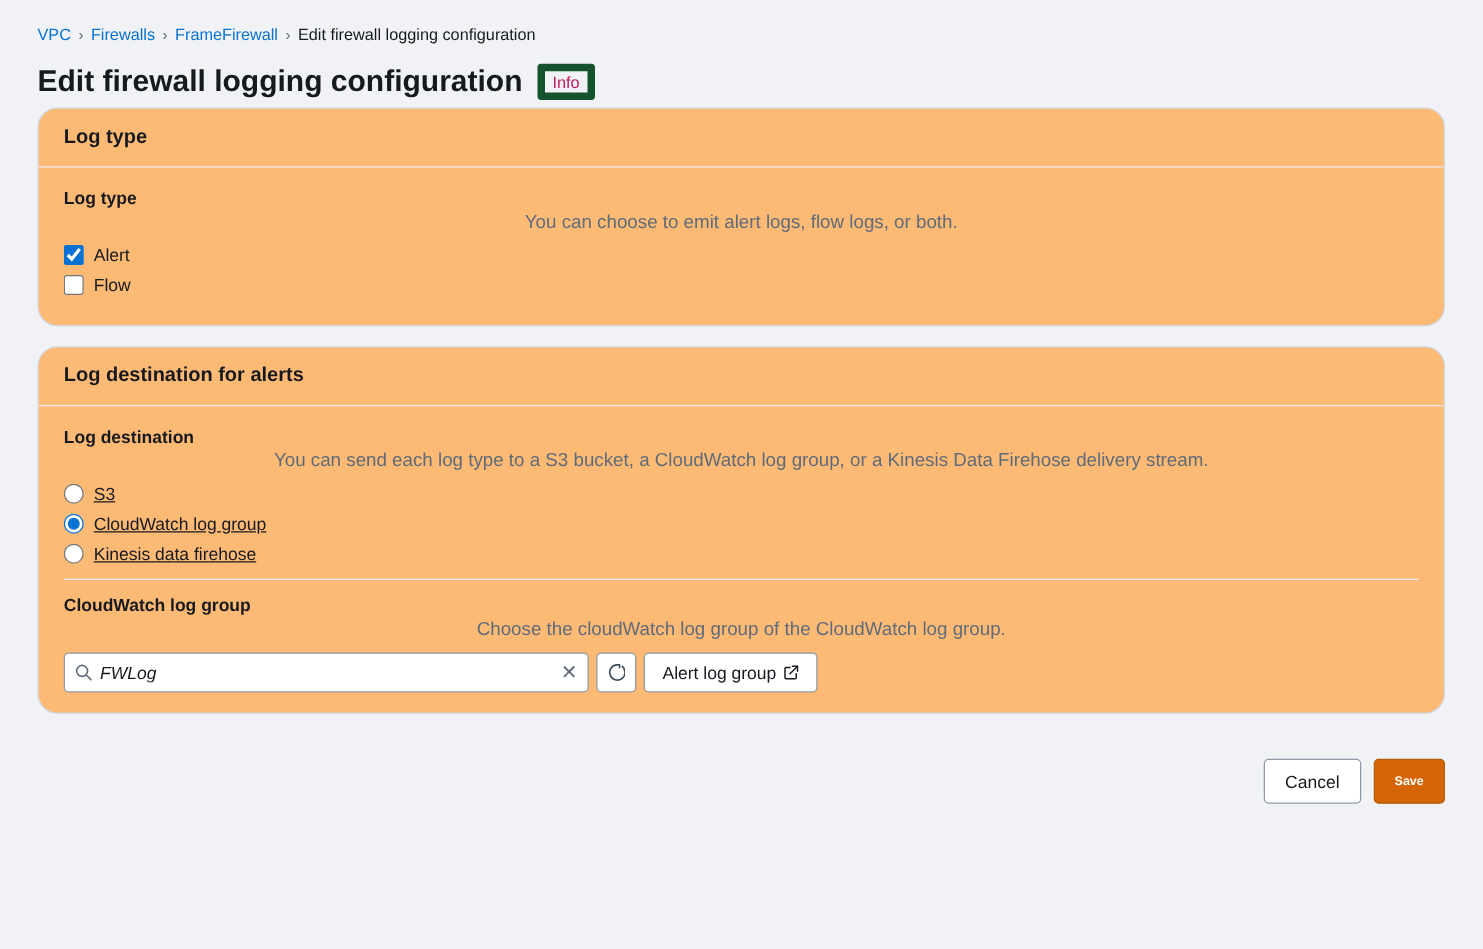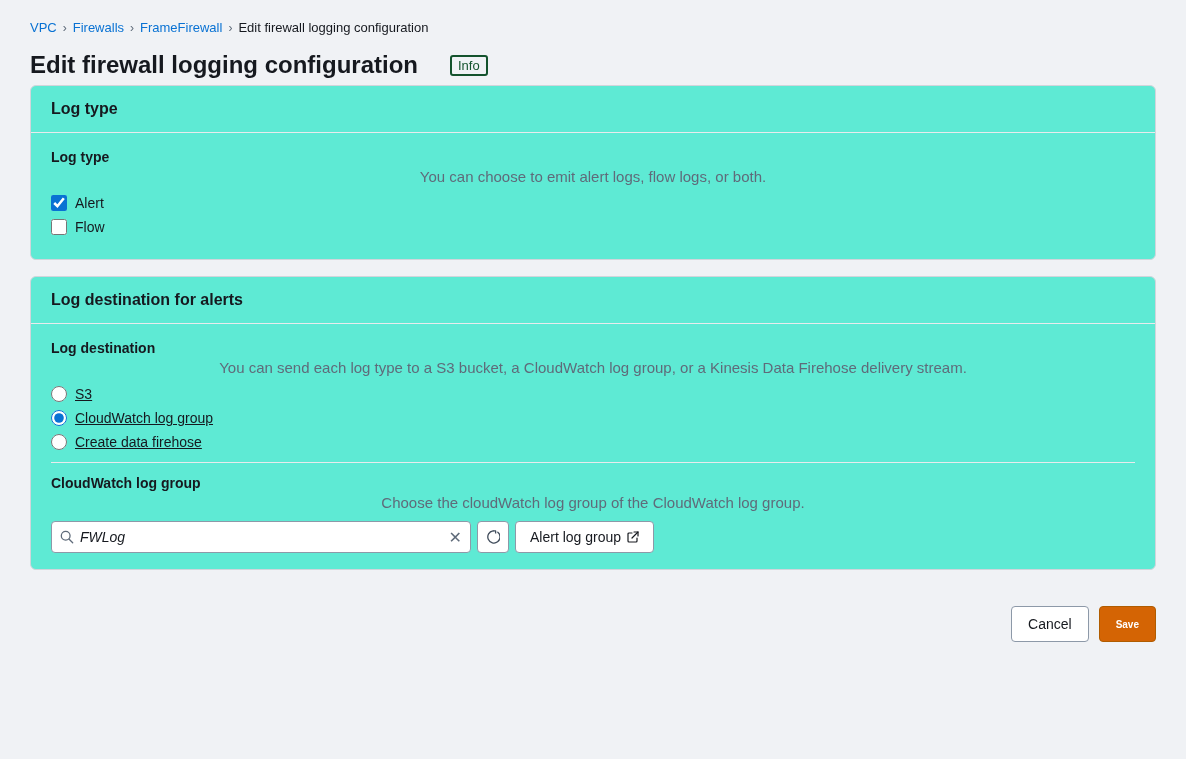--- a/index.html
+++ b/index.html
@@ -37,37 +37,36 @@
       align-items: center;
       gap: 12px;
       margin-bottom: 6px;
     }
     .page-title {
       font-size: 24px;
       font-weight: 700;
       color: #16191f;
     }
     .info-link {
-      color: #14532d;
+      color: #be185d;
       font-size: 13px;
       text-decoration: none;
-      border: 2px solid #14532d;
+      border: 6px solid #14532d;
       border-radius: 3px;
       padding: 1px 6px;
-      margin-left: 20px;
     }
     .page-description {
       font-size: 13px;
       color: #414d5c;
       margin-bottom: 20px;
     }
     .card {
-      background: #5eead4;
+      background: #fdba74;
       border: 1px solid #d1d5db;
-      border-radius: 6px;
+      border-radius: 16px;
       margin-bottom: 16px;
       overflow: hidden;
     }
     .card-header {
       padding: 14px 20px;
       border-bottom: 1px solid #e9ebed;
     }
     .card-header-title {
       font-size: 16px;
       font-weight: 700;
@@ -273,21 +272,21 @@
       <div class="radio-row">
         <input type="radio" id="radio-s3" name="log-destination" value="s3" style="">
         <label for="radio-s3">S3</label>
       </div>
       <div class="radio-row">
         <input type="radio" id="radio-cloudwatch" name="log-destination" value="cloudwatch" checked="" style="">
         <label for="radio-cloudwatch">CloudWatch log group</label>
       </div>
       <div class="radio-row">
         <input type="radio" id="radio-kinesis" name="log-destination" value="kinesis" style="">
-        <label for="radio-kinesis">Create data firehose</label>
+        <label for="radio-kinesis">Kinesis data firehose</label>
       </div>
 
       <hr class="section-divider">
 
       <div class="field-label">CloudWatch log group</div>
       <div class="field-description">Choose the cloudWatch log group of the CloudWatch log group.</div>
 
       <div class="search-group">
         <div class="search-input-wrapper">
           <svg class="search-icon-svg" width="14" height="14" viewBox="0 0 16 16" fill="none" xmlns="http://www.w3.org/2000/svg">

